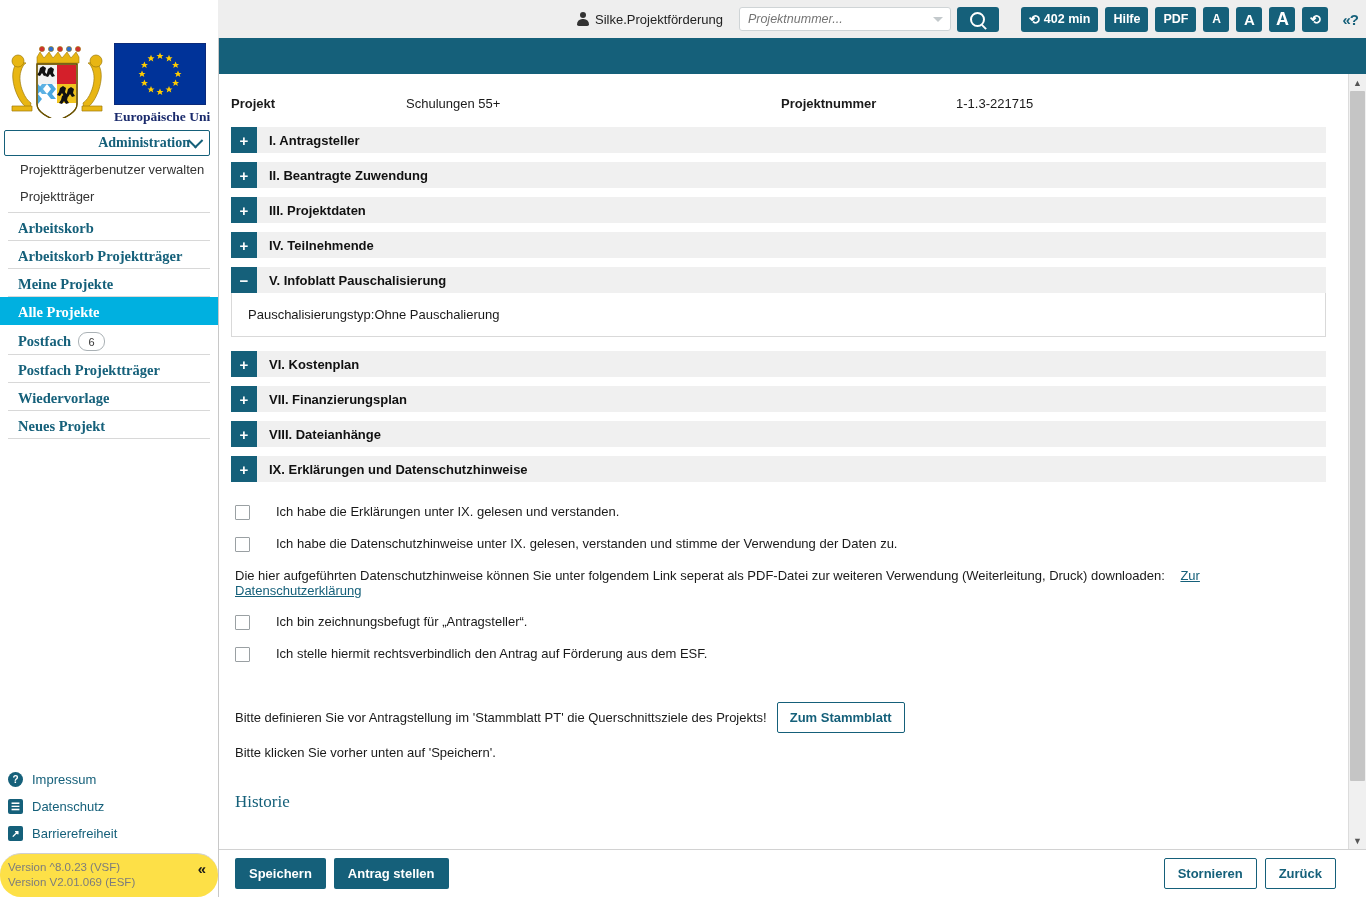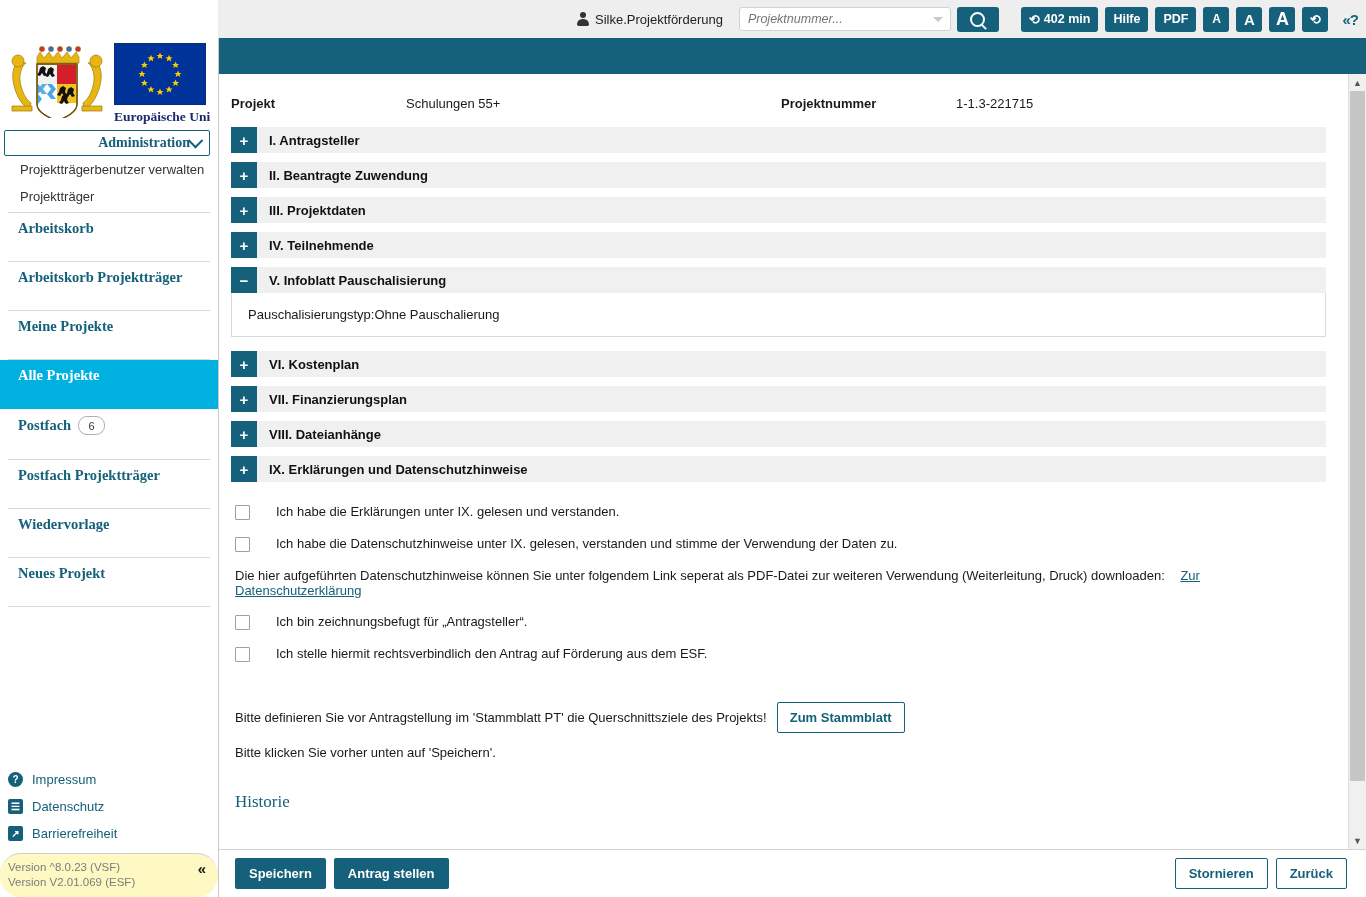--- a/index.html
+++ b/index.html
@@ -59,35 +59,35 @@
     border:1px solid #15607a;background:#fff;border-radius:2px;
     display:flex;align-items:center;justify-content:flex-end;
     padding:0 8px 0 7px;cursor:pointer;
   }
   .admin-select span.lbl{font-family:"Liberation Serif",serif;font-weight:bold;font-size:14px;color:#15607a;}
   .chev-down{width:9px;height:9px;border-right:2px solid #15607a;border-bottom:2px solid #15607a;
              transform:rotate(45deg) translate(-2px,-2px);}
   .sub-item{padding:6px 0 6px 20px;font-size:13px;color:#333;cursor:pointer;}
   .sub-sep{border-bottom:1px solid #d8d8d8;margin:2px 8px 0 8px;}
   .nav-item{
-    padding:7px 0 24px 10px;font-family:"Liberation Serif",serif;font-weight:bold;
+    padding:7px 0 3px 10px;font-family:"Liberation Serif",serif;font-weight:bold;
     font-size:14.5px;color:#15607a;cursor:pointer;border-bottom:1px solid #d8d8d8;
     margin:0 8px 0 8px;display:flex;align-items:center;gap:7px;text-align:center;
   }
   .nav-item.active{background:#00b0e0;color:#ffffff;border-bottom:1px solid #00b0e0;
                    margin:0;padding-left:18px;}
   .badge{display:inline-flex;align-items:center;justify-content:center;
          min-width:17px;height:17px;padding:0 4px;border:1px solid #aab1b5;border-radius:9px;
          font-family:"Liberation Sans",sans-serif;font-size:11px;font-weight:normal;color:#333;background:#fff;}
   .sb-links{padding:0 0 6px 0;}
   .sb-link{display:flex;align-items:center;gap:9px;padding:6px 0 6px 8px;font-size:13px;color:#15607a;cursor:pointer;}
   .lnk-ico{width:15px;height:15px;border-radius:2px;background:#15607a;color:#fff;font-size:10px;
            display:flex;align-items:center;justify-content:center;font-weight:bold;flex:0 0 15px;}
   .lnk-ico.circ{border-radius:50%;}
-  .version-bar{background:#fef9c3;padding:6px 8px 8px 8px;display:flex;align-items:flex-start;
+  .version-bar{background:#fde047;padding:6px 8px 8px 8px;display:flex;align-items:flex-start;
                justify-content:space-between;border-top:1px solid #cfcfcf;border-radius:21px;}
   .version-txt{font-size:11.5px;color:#7c7c7c;line-height:1.25;}
   .collapse-chev{color:#1a1a1a;font-weight:bold;font-size:15px;cursor:pointer;letter-spacing:-2px;padding-right:6px;}
 
   
   .logo-row{display:flex;align-items:flex-start;padding:2px 0 0 4px;gap:4px;}
   .coat{width:106px;height:78px;}
   .eu{width:90px;height:60px;background:#039;position:relative;margin-top:3px;border:1px solid #0b2a7a;}
   .eu-label{font-family:"Liberation Serif",serif;font-weight:bold;font-size:13.5px;color:#1a2a6c;
             text-align:right;padding:0 2px 0 0;margin-top:1px;}
@@ -127,21 +127,21 @@
   
   .vscroll{width:17px;flex:0 0 17px;background:#f0f0f0;border-left:1px solid #dcdcdc;
            display:flex;flex-direction:column;align-items:center;position:relative;}
   .vs-arrow{height:17px;width:17px;display:flex;align-items:center;justify-content:center;
             font-size:9px;color:#555;cursor:pointer;flex:0 0 17px;}
   .vs-track{flex:1;width:17px;position:relative;}
   .vs-thumb{position:absolute;left:1px;top:0;width:15px;height:690px;background:#c5c5c5;border-radius:1px;cursor:pointer;}
 
   
   .footer{height:47px;flex:0 0 47px;background:#ffffff;border-top:1px solid #d2d2d2;
-          display:flex;align-items:center;padding:0 19px 0 16px;}
+          display:flex;align-items:center;padding:0 30px 0 16px;}
   .f-left{display:flex;gap:8px;}
   .f-right{margin-left:auto;display:flex;gap:8px;}
   .btn-prim{background:#15607a;color:#fff;border:none;border-radius:2px;padding:8px 14px;
             font-size:13px;font-weight:bold;cursor:pointer;font-family:"Liberation Sans",sans-serif;}
   .btn-out{background:#fff;color:#15607a;border:1px solid #15607a;border-radius:2px;padding:7px 13px;
            font-size:13px;font-weight:bold;cursor:pointer;font-family:"Liberation Sans",sans-serif;}
 </style>
 </head>
 <body>
 

